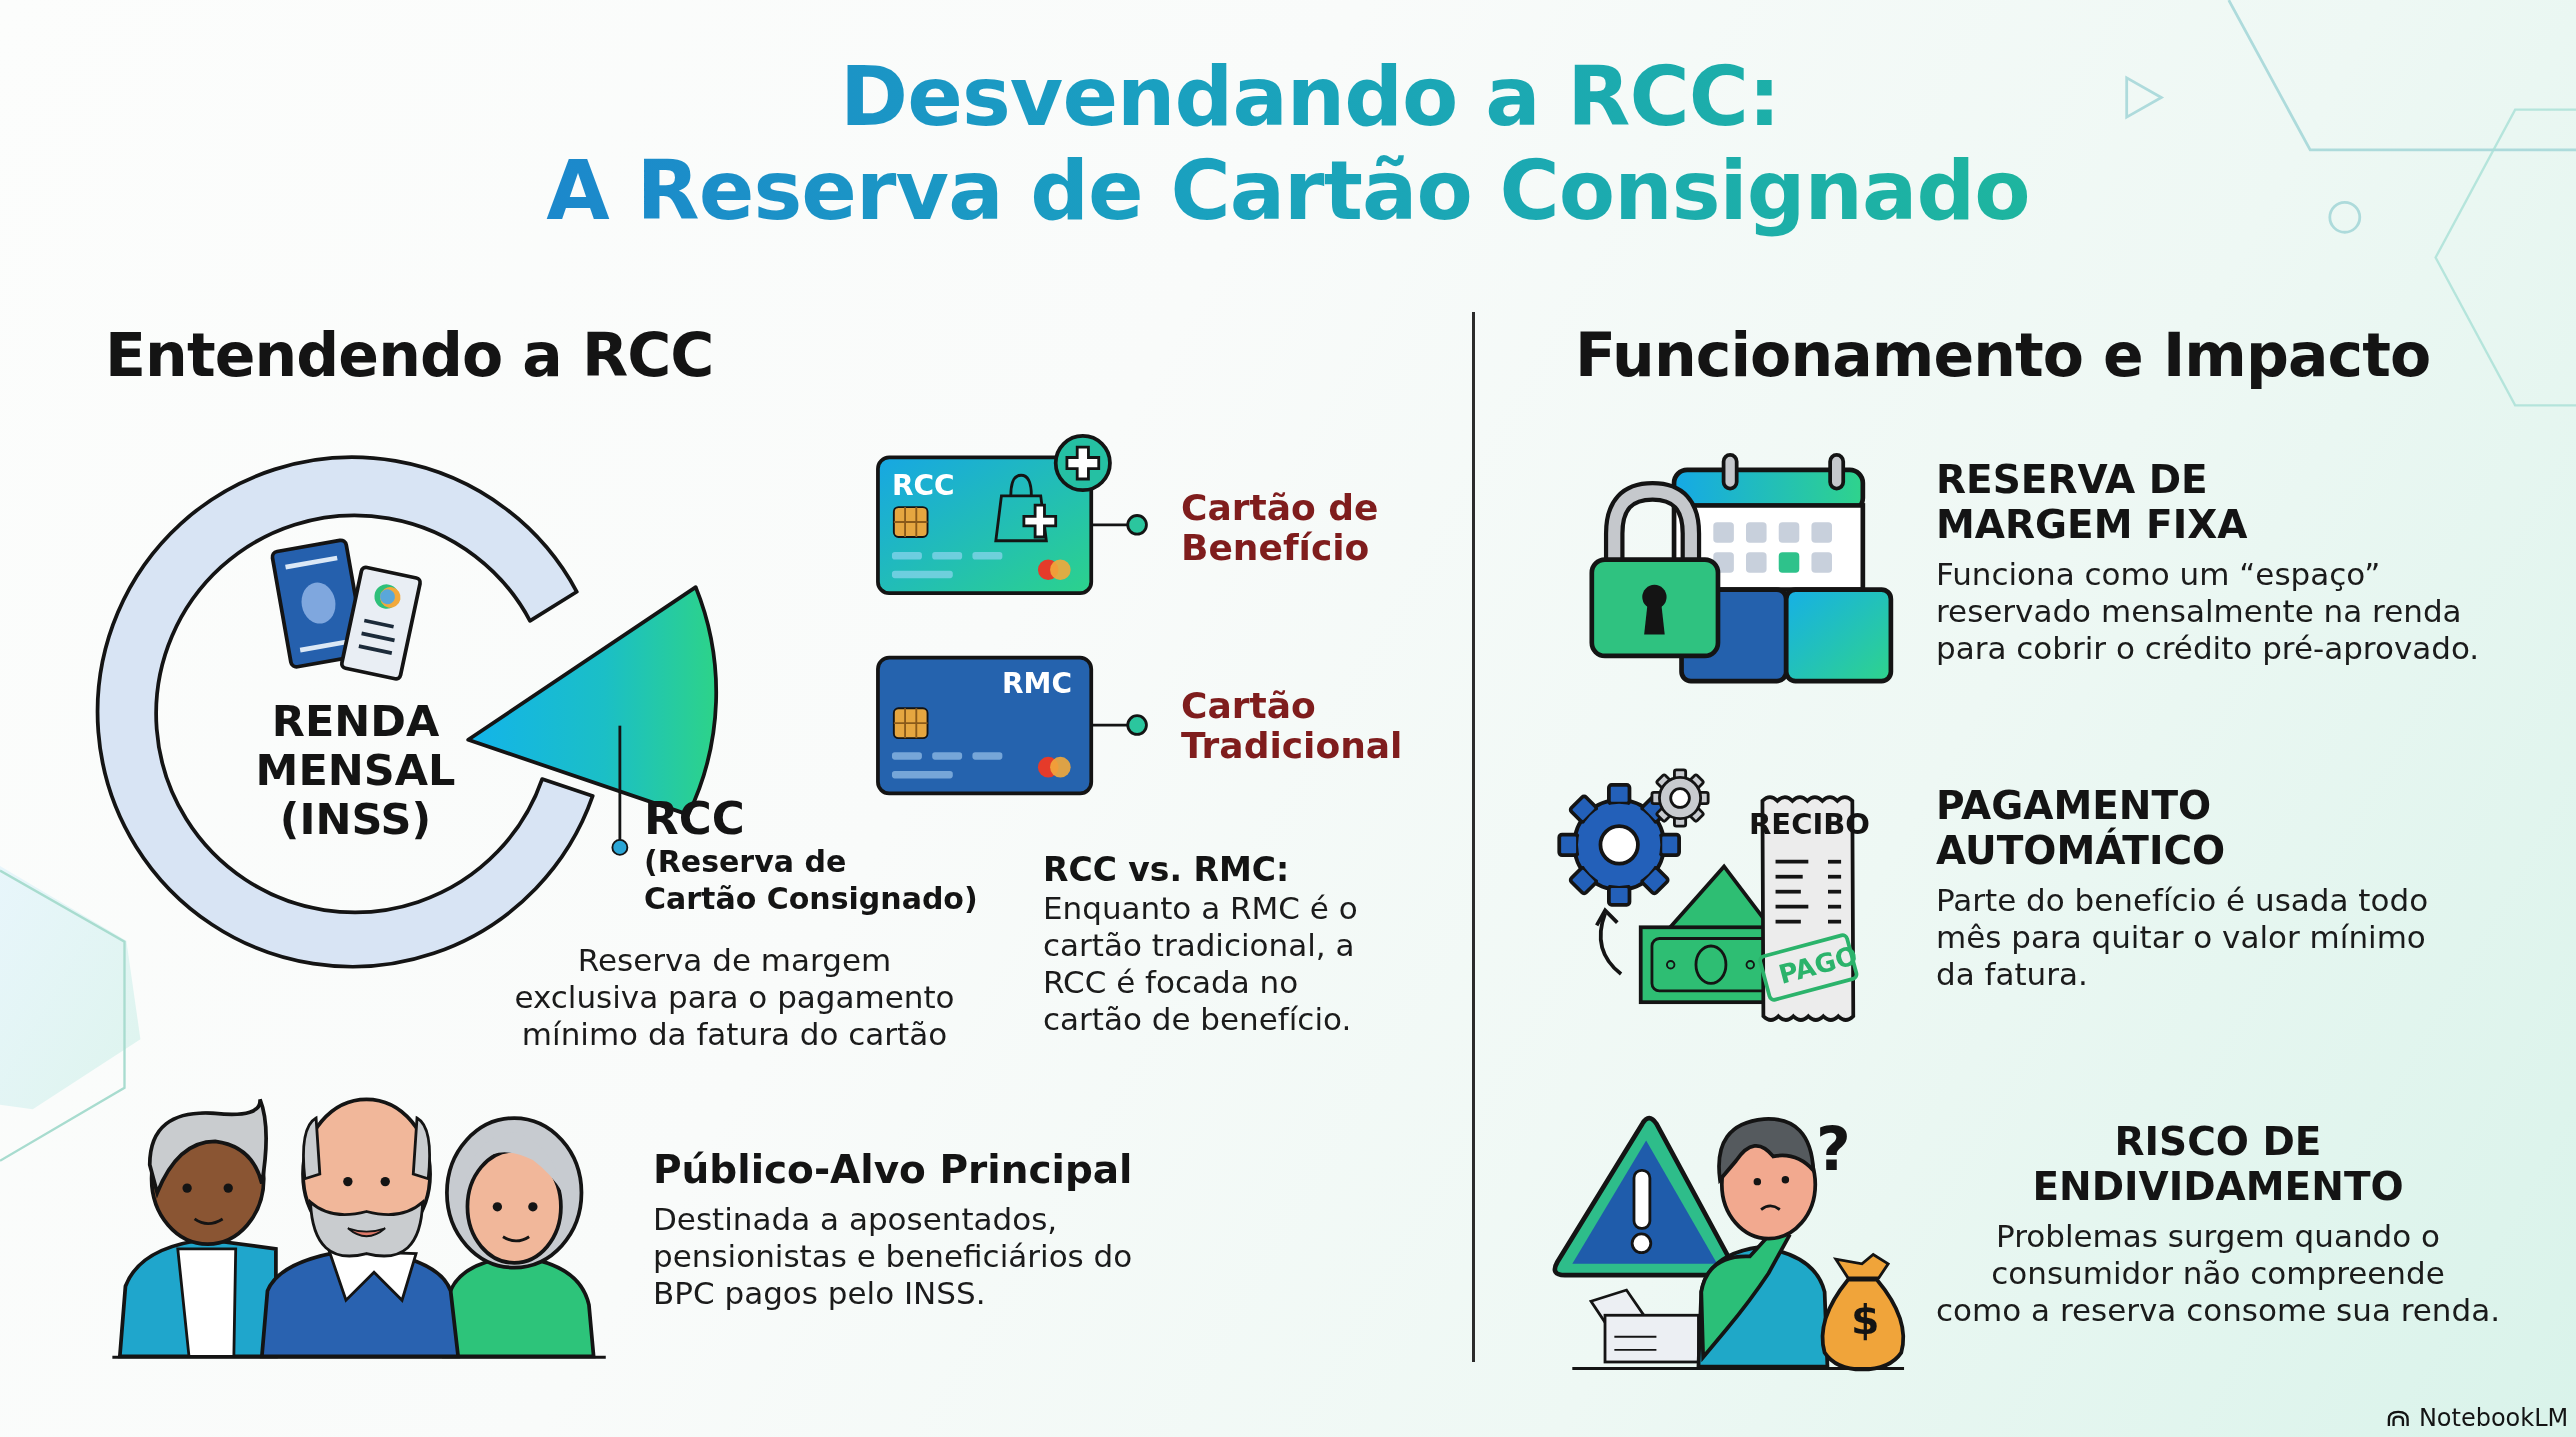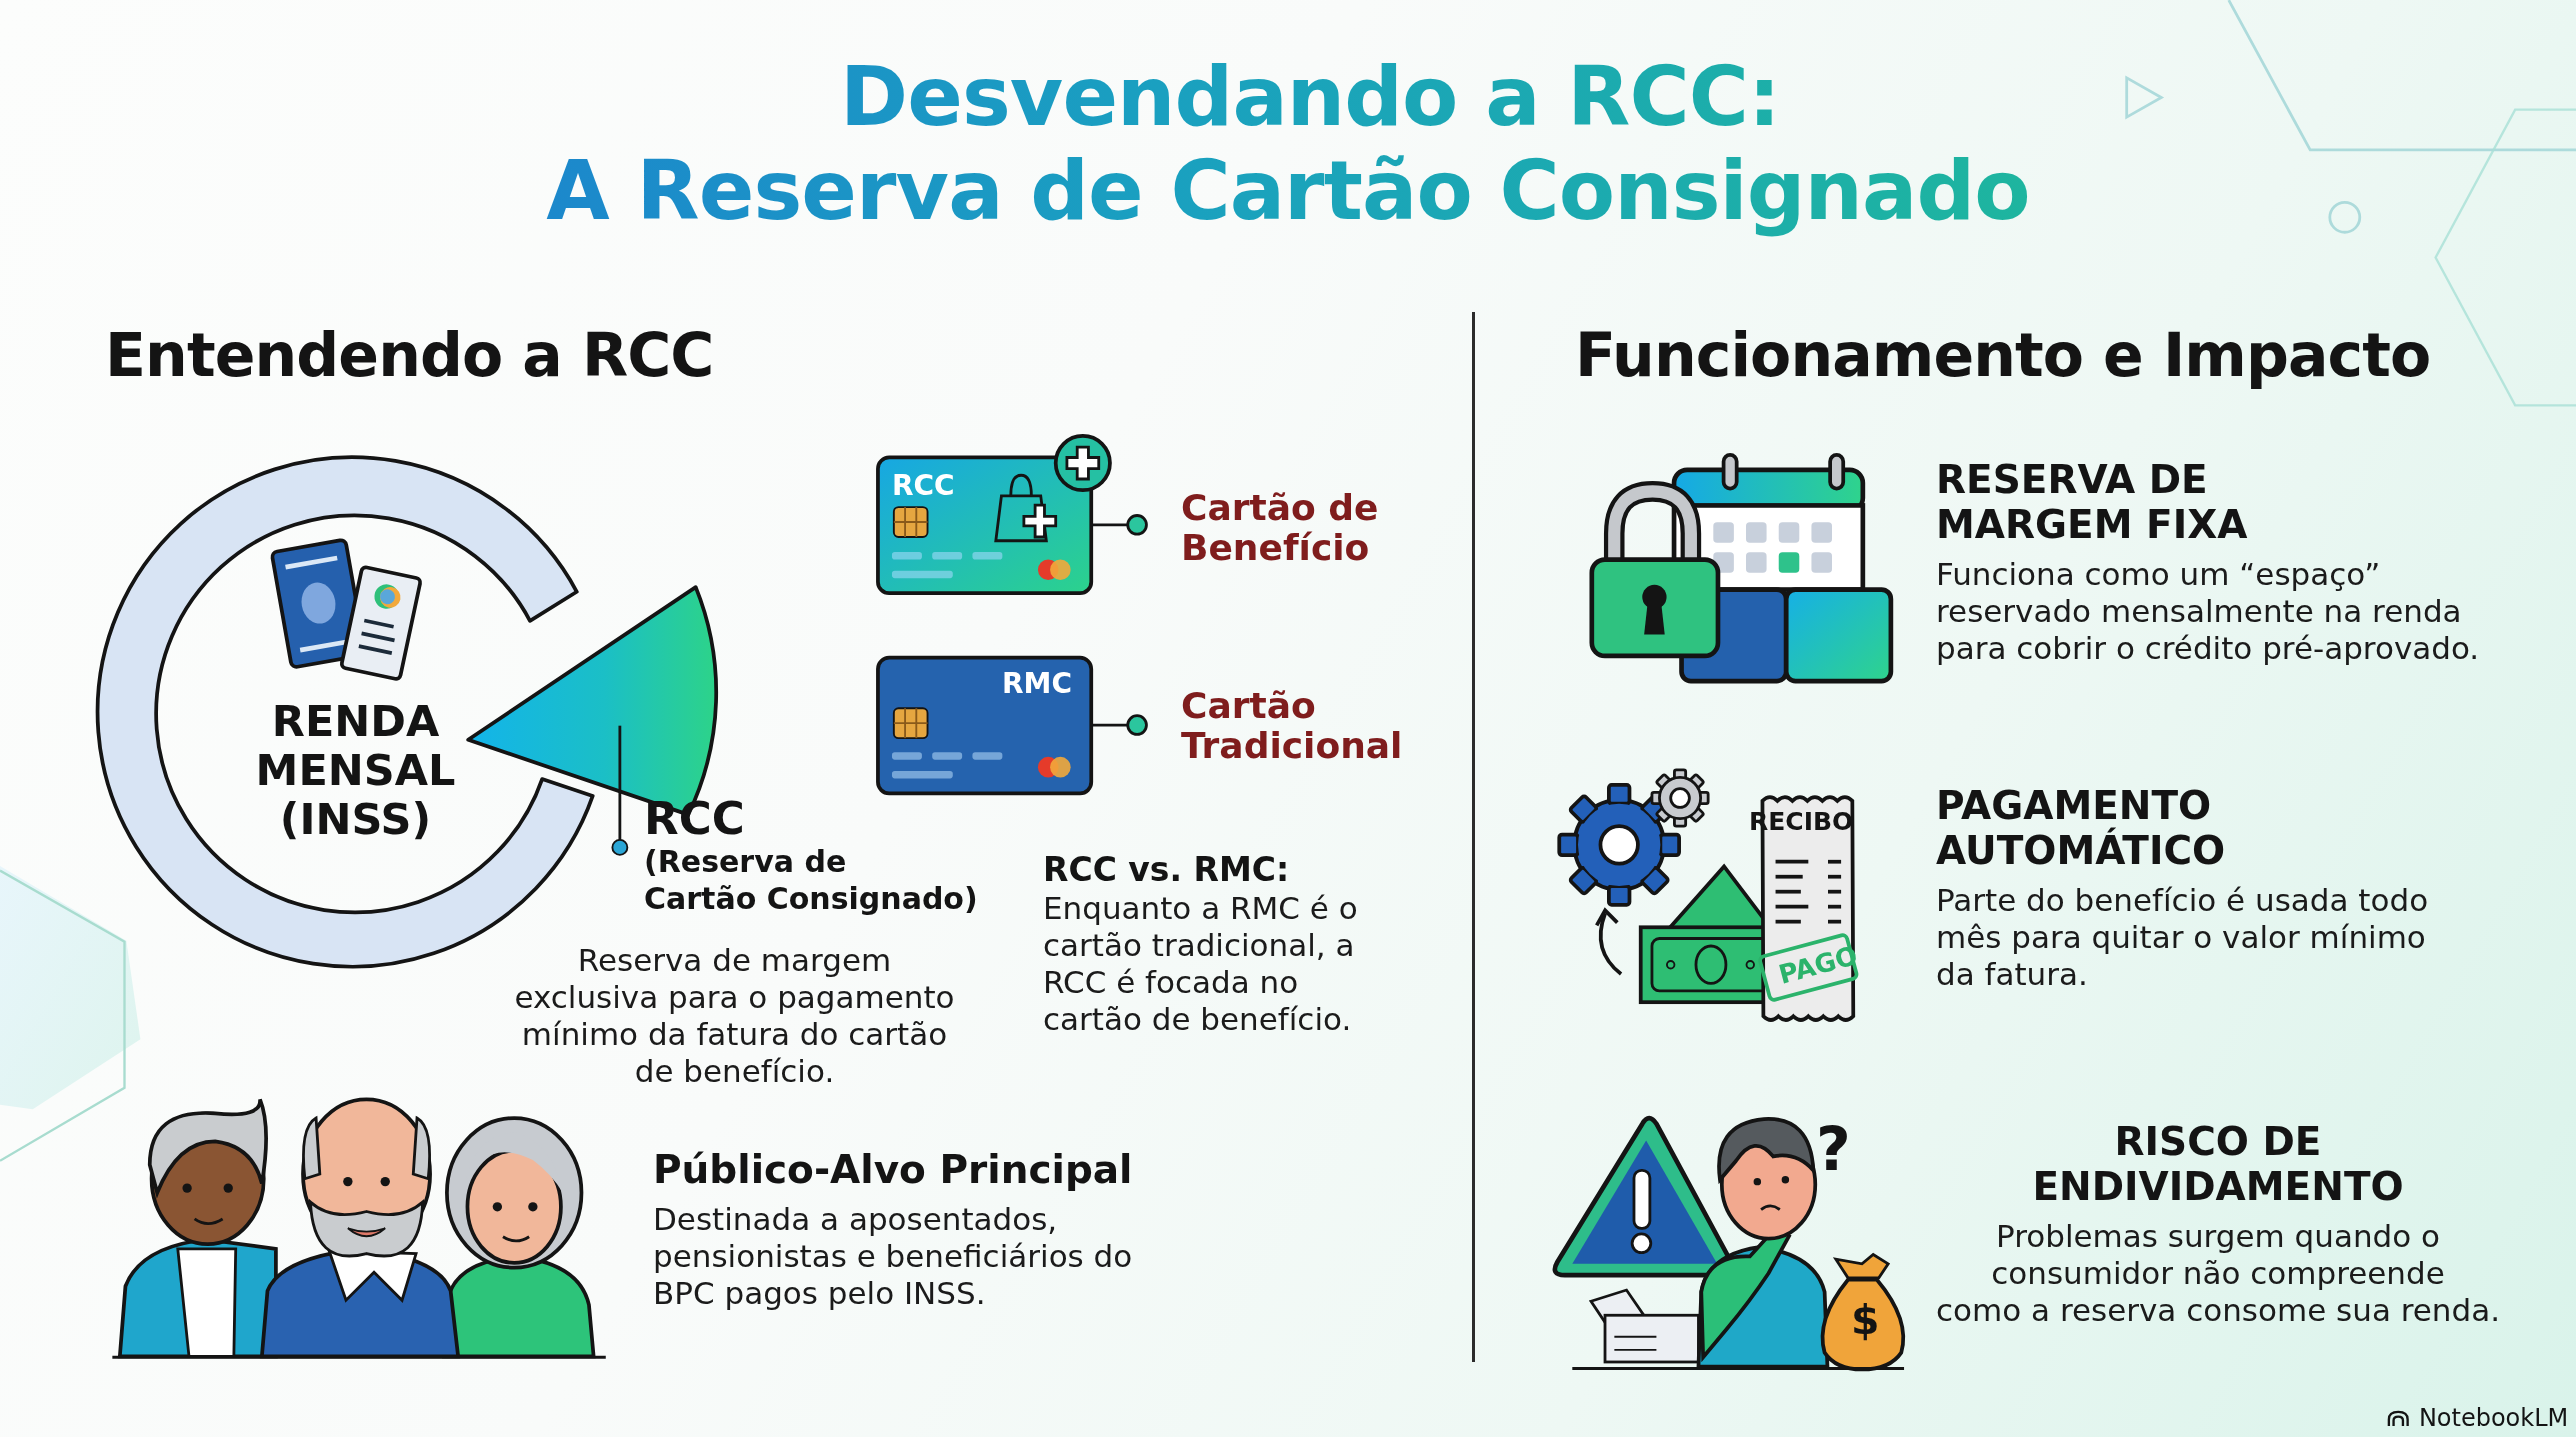--- a/index.html
+++ b/index.html
@@ -106,21 +106,20 @@
 <div class="abs" style="left:644px;top:794px;">
   <div style="font-weight:bold;font-size:45px;line-height:49px;">RCC</div>
   <div style="font-weight:bold;font-size:30px;line-height:37px;">(Reserva de</div>
   <div style="font-weight:bold;font-size:30px;line-height:37px;">Cartão Consignado)</div>
 </div>
 
 <div class="abs body-text center-text" style="left:505px;top:929px;width:459px;margin-top:13px;">
   <div>Reserva de margem</div>
   <div>exclusiva para o pagamento</div>
   <div>mínimo da fatura do cartão</div>
-  <div>de benefício.</div>
 </div>
 
 <svg class="abs" style="left:0;top:0;" width="1217" height="842" viewBox="0 0 1300 900">
   <defs>
     <linearGradient id="rccCard" x1="0" y1="0" x2="1" y2="1">
       <stop offset="0" stop-color="#17a7e3"></stop>
       <stop offset="1" stop-color="#2cd28c"></stop>
     </linearGradient>
   </defs>
 
@@ -299,21 +298,21 @@
       <line x1="283" y1="132" x2="297" y2="132"></line>
     <line x1="227" y1="148" x2="262" y2="148"></line>
       <line x1="283" y1="148" x2="297" y2="148"></line>
     <line x1="227" y1="164" x2="254" y2="164"></line>
       <line x1="283" y1="164" x2="297" y2="164"></line>
   </g>
   <g transform="translate(262,213) rotate(-15)">
     <rect x="-48" y="-24" width="96" height="48" rx="5" fill="none" stroke="#2bb36b" stroke-width="4"></rect>
   </g>
 </svg>
-<div class="abs" style="left:1749px;top:807px;font-weight:bold;font-size:25px;color:#141414;">RECIBO</div>
+<div class="abs" style="left:1749px;top:807px;font-weight:bold;font-size:29px;color:#141414;">RECIBO</div>
 <div class="abs" style="left:1778px;top:950px;font-weight:bold;font-size:26px;color:#2bb36b;transform:rotate(-15deg);">PAGO</div>
 
 <svg class="abs" style="left:1544px;top:1105px;" width="365" height="271" viewBox="0 0 390 290">
   <path d="M 105 20 Q 112 8 120 20 L 200 168 Q 206 182 190 182 L 22 182 Q 6 182 14 168 Z" fill="#2ebd8a" stroke="#141414" stroke-width="5"></path>
   <path d="M 109 38 L 185 170 L 30 170 Z" fill="#1f5cab"></path>
   <rect x="96" y="70" width="17" height="62" rx="8" fill="#ffffff" stroke="#141414" stroke-width="3"></rect>
   <circle cx="104" cy="148" r="10" fill="#ffffff" stroke="#141414" stroke-width="3"></circle>
   <g>
     <path d="M 50 210 L 88 198 L 110 230 L 70 240 Z" fill="#eceff3" stroke="#141414" stroke-width="3"></path>
     <rect x="65" y="225" width="100" height="50" fill="#eceff3" stroke="#141414" stroke-width="3"></rect>

